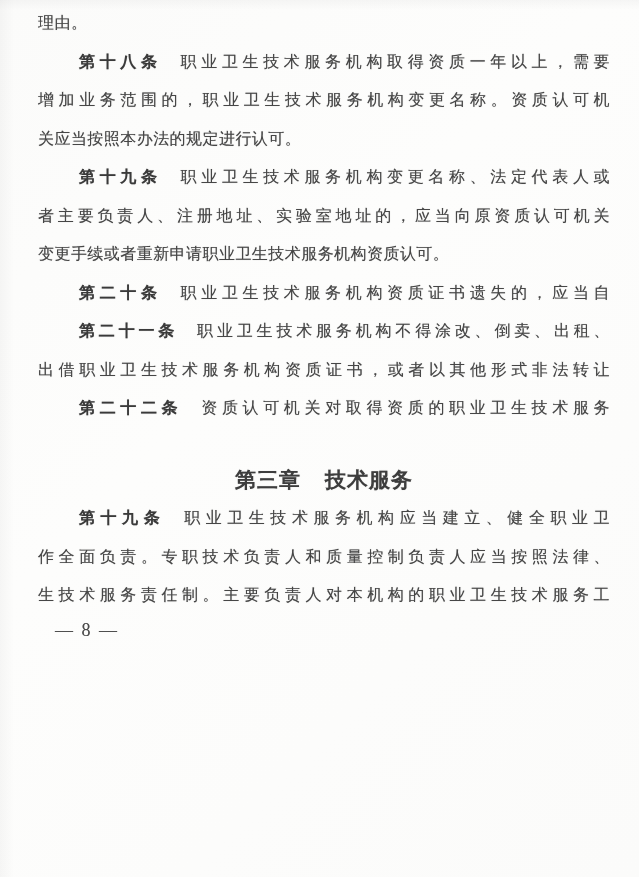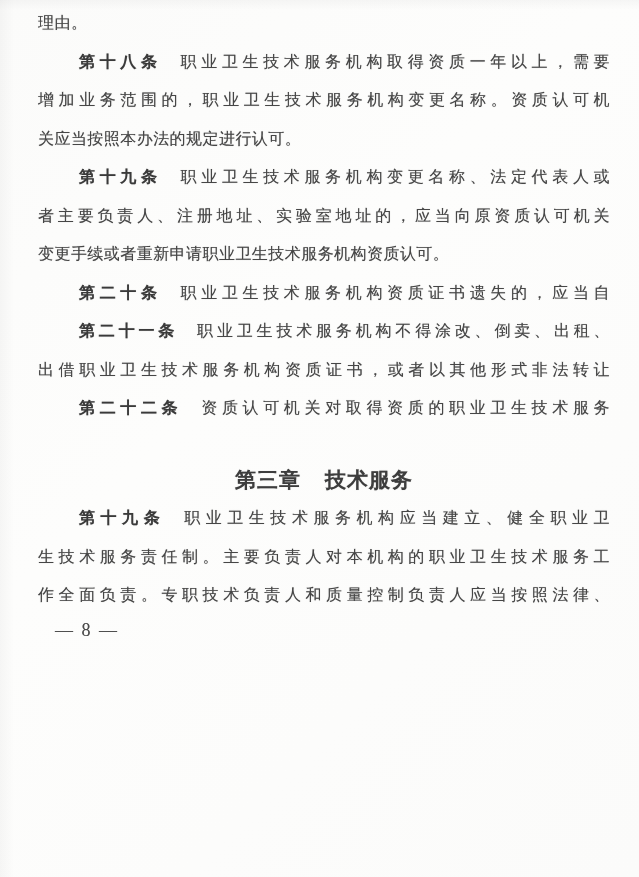--- a/index.html
+++ b/index.html
@@ -123,21 +123,21 @@
 
 
     <div class="chapter-heading">
       <span>第三章</span><span class="chapter-gap"></span><span>技术服务</span>
     </div>
 
     <div class="line justify indent">
       <span class="label">第十九条</span><span>职业卫生技术服务机构应当建立、健全职业卫</span>
     </div>
 
+    <div class="line justify">作全面负责。专职技术负责人和质量控制负责人应当按照法律、</div>
+
     <div class="line justify">生技术服务责任制。主要负责人对本机构的职业卫生技术服务工</div>
-
-    <div class="line justify">作全面负责。专职技术负责人和质量控制负责人应当按照法律、</div>
 
 
     <div class="page-footer">— 8 —</div>
 
   </div>
 </div>
 
 </body></html>

